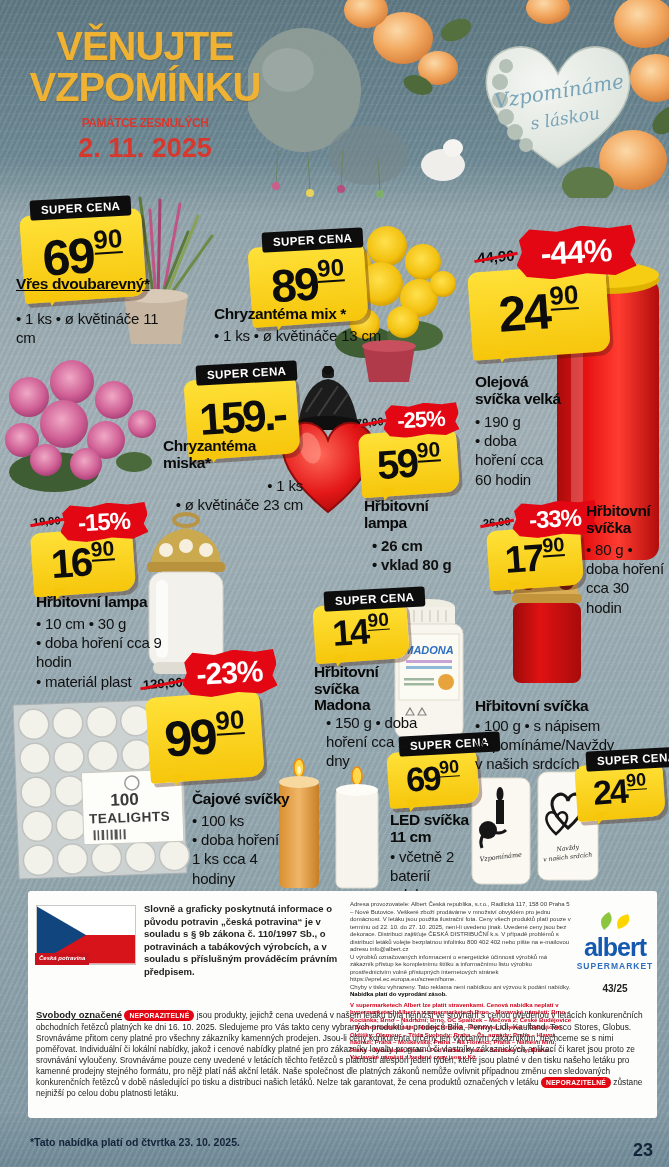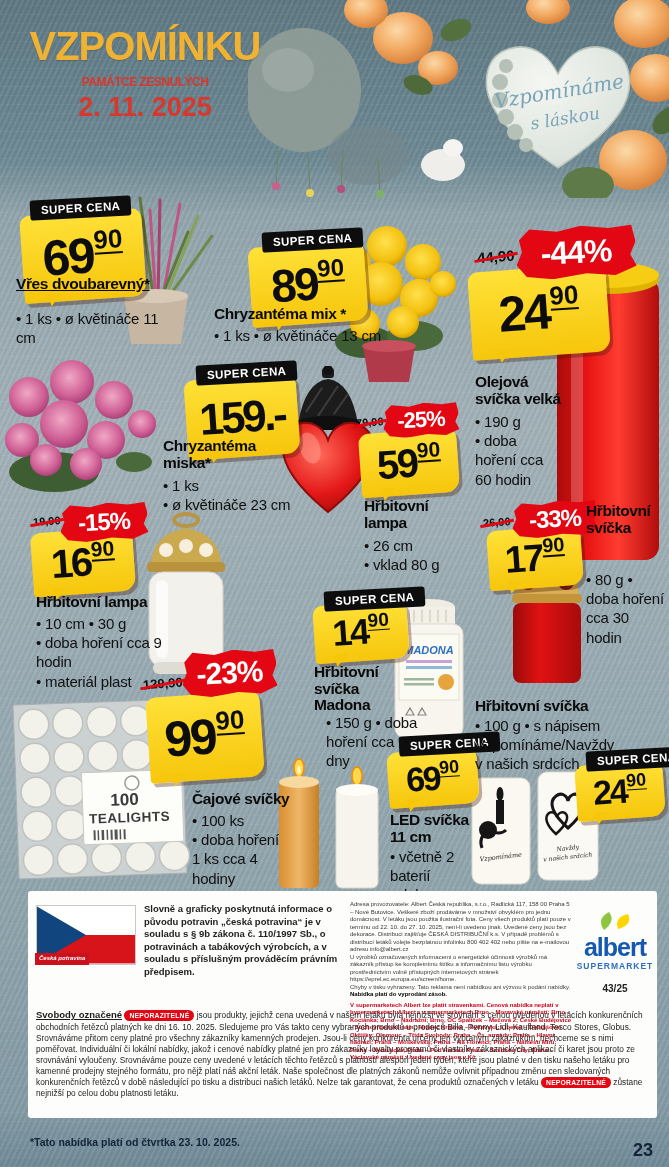--- a/index.html
+++ b/index.html
@@ -108,20 +108,21 @@
       <g>
         <circle cx="28" cy="186" r="4" fill="#c95f8a"></circle>
           <circle cx="62" cy="193" r="4" fill="#e8d25a"></circle>
           <circle cx="93" cy="189" r="4" fill="#b44f7e"></circle>
           <circle cx="132" cy="194" r="4" fill="#7fb069"></circle>
       </g>
     </svg>
   </div>
 
   <div class="title-block">
+    <div class="title-l1">VĚNUJTE</div>
     <div class="title-l2">VZPOMÍNKU</div>
     <div class="title-sub">PAMÁTCE ZESNULÝCH</div>
     <div class="title-date">2. 11. 2025</div>
   </div>
 
   <div class="pimg" style="left:80px;top:196px;width:138px;height:150px;">
     <svg width="138" height="150" viewBox="0 0 138 150">
       <g stroke-width="3" stroke-linecap="round">
         <line x1="70" y1="105" x2="20" y2="18" stroke="#6d8a46"></line>
           <line x1="72" y1="105" x2="40" y2="8" stroke="#87a257"></line>
@@ -231,21 +232,21 @@
         <circle cx="92" cy="112" r="16" fill="url(#pf)"></circle>
         <circle cx="148" cy="72" r="14" fill="url(#pf)"></circle>
       <ellipse cx="140" cy="110" rx="18" ry="10" fill="#4a6a3b"></ellipse>
     </svg>
   </div>
   <div class="sbadge" style="left:196px;top:363px;">SUPER CENA</div>
   <div class="tag" style="left:186px;top:377px;width:112px;height:80px;">
     <span class="pm" style="font-size:44px;letter-spacing:-3px;">159.-</span>
   </div>
   <div class="pname" style="left:163px;top:438px;width:125px;">Chryzantéma miska*</div>
-  <div class="pdet" style="left:163px;top:476px;width:140px;">
+  <div class="pdet" style="left:163px;top:476px;width:140px;text-align:right;">
     <div>• 1 ks</div>
     <div>• ø květináče 23 cm</div>
   </div>
 
   <div class="pimg" style="left:272px;top:366px;width:112px;height:150px;">
     <svg width="112" height="150" viewBox="0 0 112 150">
       <defs>
           <radialGradient id="hr" cx="40%" cy="35%" r="75%">
             <stop offset="0" stop-color="#ff6a5a"></stop>
             <stop offset="60%" stop-color="#e31717"></stop>
@@ -261,21 +262,21 @@
       <ellipse cx="38" cy="82" rx="10" ry="16" fill="#ff9a8a" opacity="0.55" transform="rotate(-18 38 82)"></ellipse>
     </svg>
   </div>
   <div class="disc" style="left:383px;top:403px;width:76px;height:34px;font-size:22px;">-25%</div>
   <div class="old" style="left:356px;top:416px;font-size:11px;">79,90</div>
   <div class="tag" style="left:360px;top:431px;width:98px;height:64px;">
     <span class="pm" style="font-size:40px;">59</span>
       <span class="ps" style="font-size:21px;">90</span>
   </div>
   <div class="pname" style="left:364px;top:498px;width:88px;">Hřbitovní lampa</div>
-  <div class="pdet" style="left:364px;top:536px;width:95px;">
+  <div class="pdet" style="left:372px;top:536px;width:95px;font-weight:bold;">
     <div>• 26 cm</div>
     <div>• vklad 80 g</div>
   </div>
 
   <div class="pimg" style="left:138px;top:510px;width:96px;height:175px;">
     <svg width="96" height="175" viewBox="0 0 96 175">
       <ellipse cx="48" cy="10" rx="12" ry="6" fill="none" stroke="#b89544" stroke-width="4"></ellipse>
       <path d="M13,54 Q15,24 48,18 Q81,24 83,54 Z" fill="#cba94f"></path>
       <circle cx="28" cy="40" r="7" fill="#f6efdd"></circle>
         <circle cx="48" cy="36" r="7" fill="#f6efdd"></circle>
@@ -316,21 +317,21 @@
       <rect x="7" y="51" width="68" height="80" rx="8" fill="url(#rc2)"></rect>
     </svg>
   </div>
   <div class="disc" style="left:512px;top:501px;width:86px;height:36px;font-size:24px;">-33%</div>
   <div class="old" style="left:483px;top:516px;font-size:11px;">26,90</div>
   <div class="tag" style="left:488px;top:528px;width:94px;height:60px;">
     <span class="pm" style="font-size:38px;">17</span>
       <span class="ps" style="font-size:20px;">90</span>
   </div>
   <div class="pname" style="left:586px;top:503px;width:80px;">Hřbitovní svíčka</div>
-  <div class="pdet" style="left:586px;top:540px;width:78px;margin-top:30px;">
+  <div class="pdet" style="left:586px;top:540px;width:78px;">
     <div>• 80 g • doba hoření cca 30 hodin</div>
   </div>
 
   <div class="pimg" style="left:388px;top:596px;width:82px;height:148px;">
     <svg width="82" height="148" viewBox="0 0 82 148">
       <ellipse cx="41" cy="11" rx="26" ry="8" fill="#efece2"></ellipse>
       <rect x="15" y="11" width="52" height="18" fill="#f3f0e7"></rect>
       <path d="M18,14 v12 M26,14 v12 M34,14 v12 M42,14 v12 M50,14 v12 M58,14 v12" stroke="#ddd9cc" stroke-width="2"></path>
       <rect x="7" y="28" width="68" height="114" rx="10" fill="#f7f5ee" stroke="#dcd9cd"></rect>
       <rect x="11" y="38" width="60" height="66" fill="#fcfbf3" stroke="#e2dfd0"></rect>

